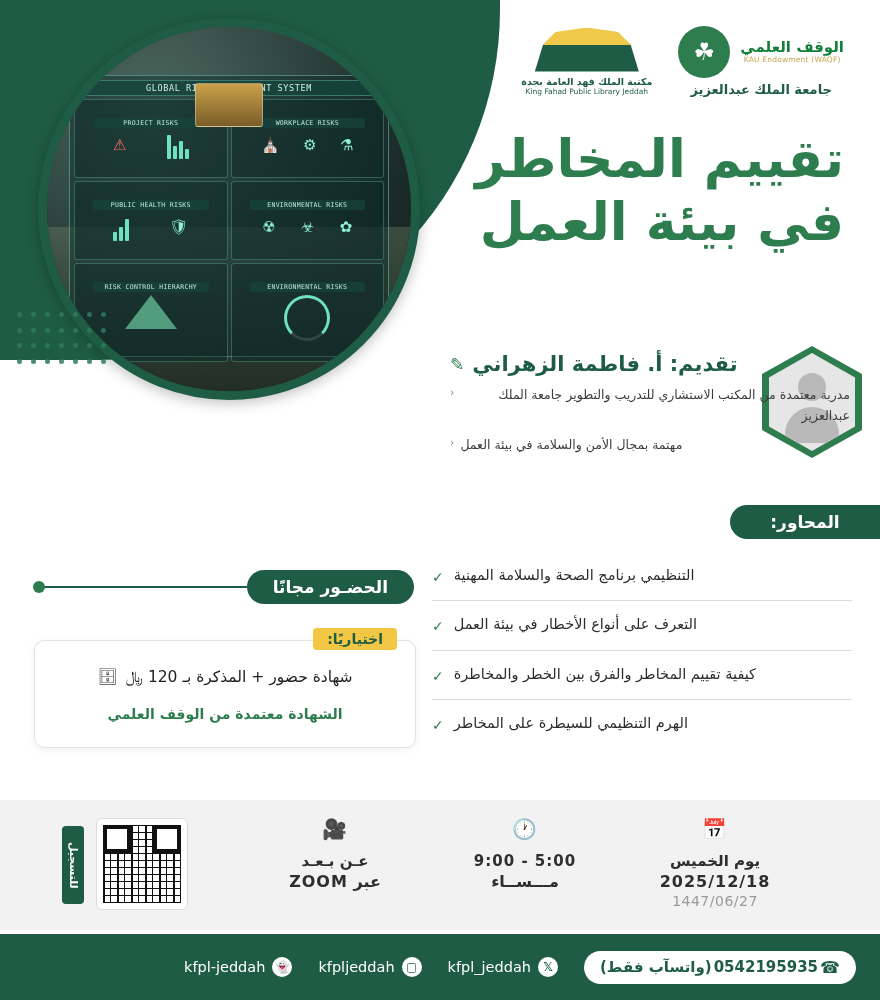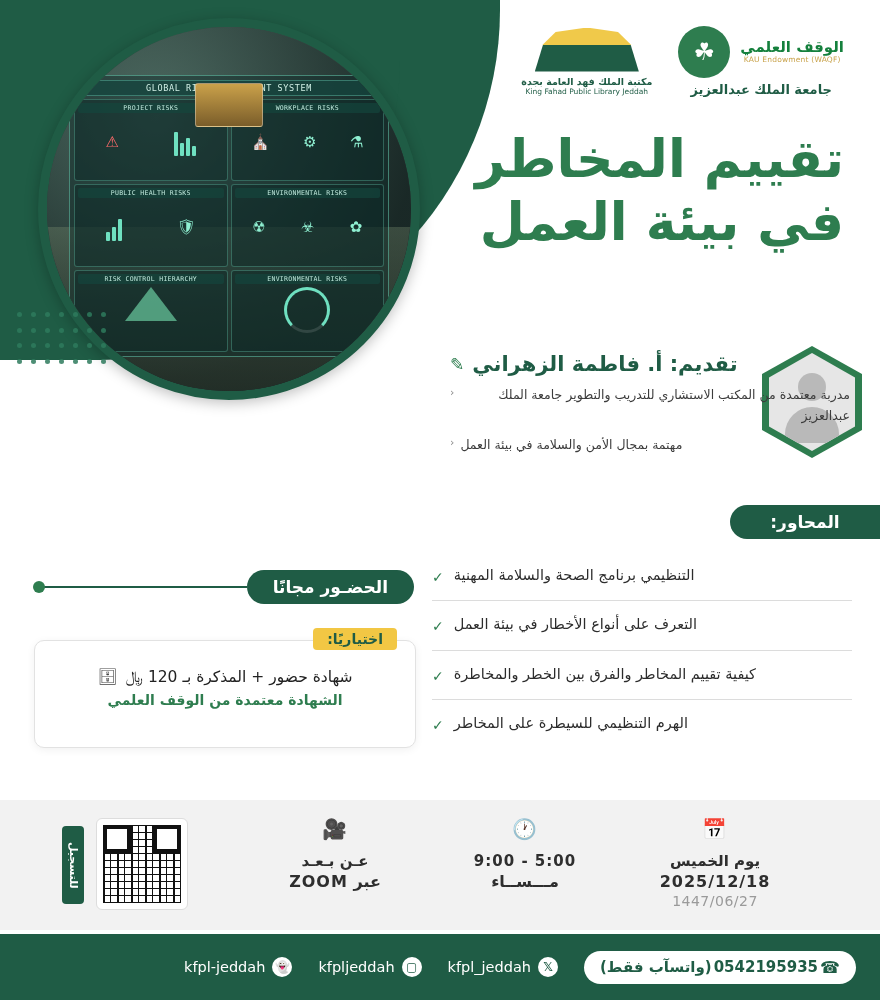--- a/index.html
+++ b/index.html
@@ -77,21 +77,21 @@
     padding: 2px 0;
     direction: ltr;
     font-family: "DejaVu Sans Mono", monospace;
   }
   .hud-row { display: flex; gap: 3px; flex: 1; }
   .hud-cell {
     flex: 1;
     border: 1px solid rgba(120,230,200,.3);
     border-radius: 3px;
     background: rgba(10,40,38,.45);
-    padding: 3px;
+    padding: 18px;
     position: relative;
     overflow: hidden;
   }
   .hud-cell .lbl {
     font-size: 6.5px;
     color: #bfe8dc;
     direction: ltr;
     text-align: center;
     display: block;
     font-family: "DejaVu Sans Mono", monospace;
@@ -263,21 +263,21 @@
     background:#f2c744; color:#1f5c45; font-weight:bold; font-size: 14px;
     padding: 3px 14px; border-radius: 4px;
   }
   .opt-line1 {
     margin-top: 26px; text-align:center; font-size: 15.5px; color:#222;
     display:flex; align-items:center; justify-content:center; gap:8px;
     flex-direction: row-reverse;
   }
   .cert-icon { font-size: 16px; color:#444; }
   .opt-line2 {
-    margin-top: 6px; text-align:center; font-size: 14px; color:#2e7d4f; font-weight:bold;
+    margin-top: 20px; text-align:center; font-size: 14px; color:#2e7d4f; font-weight:bold;
   }
 
   
   .info-strip {
     position: absolute; left: 0; right: 0; top: 800px; height: 130px;
     background:#f2f2f2;
   }
   .info-items {
     position:absolute; right: 70px; top: 14px;
     display:flex; flex-direction: row; gap: 0; direction: rtl;

